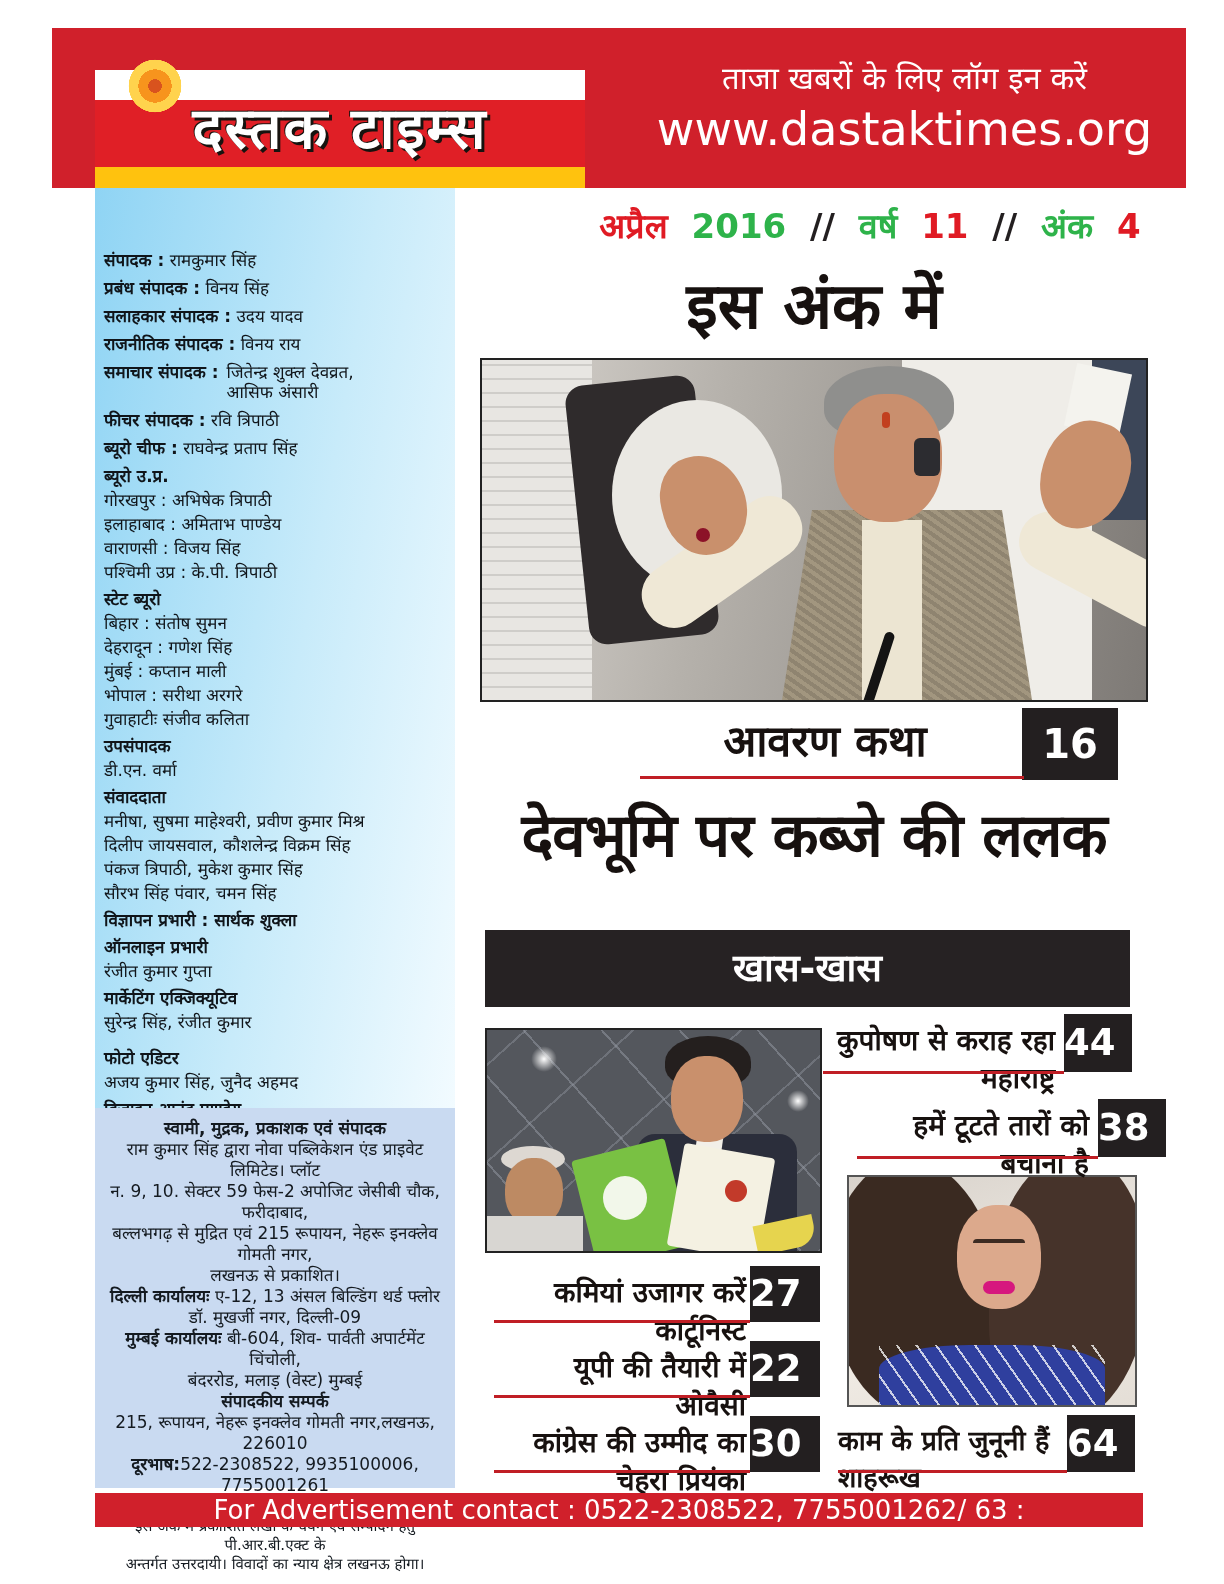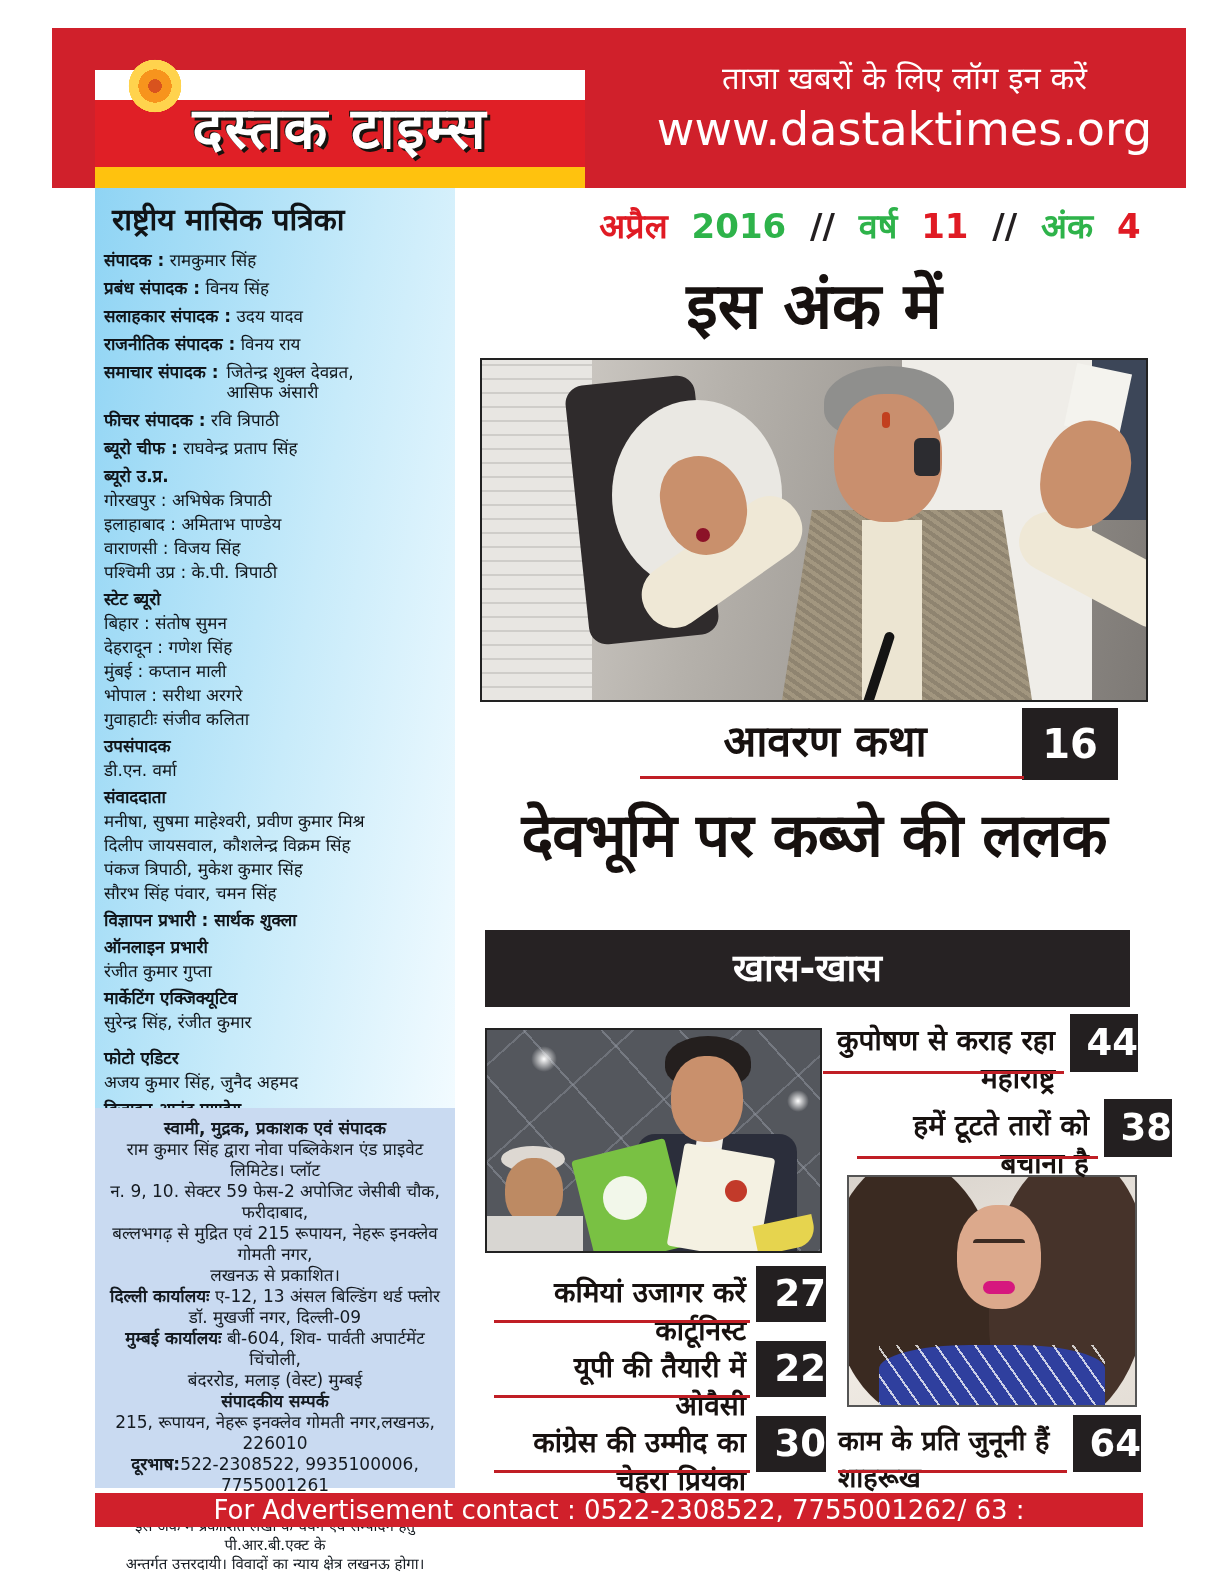--- a/index.html
+++ b/index.html
@@ -118,24 +118,24 @@
   .al-hairL{left:-20px;top:-18px;width:170px;height:260px;background:#3a2a21;border-radius:50% 60% 40% 60%;}
   .al-hairR{left:140px;top:-24px;width:160px;height:270px;background:#46332a;border-radius:60% 50% 60% 40%;}
   .al-face{left:108px;top:28px;width:84px;height:104px;background:#dca98c;border-radius:46%;}
   .al-brows{left:124px;top:62px;width:52px;height:5px;background:transparent;border-top:4px solid #3c2b22;border-radius:4px;}
   .al-lips{left:134px;top:104px;width:32px;height:13px;background:#d6187e;border-radius:8px;}
   .al-dress{left:30px;top:168px;width:226px;height:60px;background:#2f3f9e;border-radius:40% 40% 0 0;}
   .al-spark{left:30px;top:168px;width:226px;height:60px;
             background:repeating-linear-gradient(55deg,rgba(255,255,255,.75) 0 2px,transparent 2px 16px);}
 
   
-  .frow{position:absolute;padding-left:6px;}
+  .frow{position:absolute;}
   .frow .ft{position:absolute;top:6px;font-size:28px;font-weight:600;color:#17110f;}
   .frow .fp{position:absolute;right:0;top:0;background:#231f20;color:#fff;font-weight:700;
-            font-size:37px;text-align:right;}
+            font-size:37px;text-align:left;}
   .frow .ul{position:absolute;left:0;bottom:0;height:3px;background:#c01e25;}
   .r44{left:823px;top:1014px;width:309px;height:60px;}
   .r38{left:857px;top:1099px;width:309px;height:60px;}
   .r27{left:494px;top:1266px;width:326px;height:57px;}
   .r22{left:494px;top:1341px;width:326px;height:57px;}
   .r30{left:494px;top:1416px;width:326px;height:57px;}
   .r64{left:838px;top:1415px;width:297px;height:58px;}
   .r44 .fp,.r38 .fp{width:68px;height:58px;line-height:58px;}
   .r27 .fp,.r22 .fp,.r30 .fp{width:70px;height:56px;line-height:56px;}
   .r64 .fp{width:68px;height:57px;line-height:57px;}
@@ -162,21 +162,20 @@
       <div class="logo-text">दस्तक टाइम्स</div>
       <div class="logo-flower"></div>
     </div>
     <div class="mast-right">
       <div class="mast-tag">ताजा खबरों के लिए लॉग इन करें</div>
       <div class="mast-site">www.dastaktimes.org</div>
     </div>
   </div>
 
   <div class="side-bg"></div>
-  <div class="tagline">राष्ट्रीय मासिक पत्रिका</div>
   <div class="issue-line">
     <span class="c-red">अप्रैल</span>
     <span class="c-green">2016</span>
     <span class="c-dark">//</span>
     <span class="c-green">वर्ष</span>
     <span class="c-red">11</span>
     <span class="c-dark">//</span>
     <span class="c-green">अंक</span>
     <span class="c-red">4</span>
   </div>

